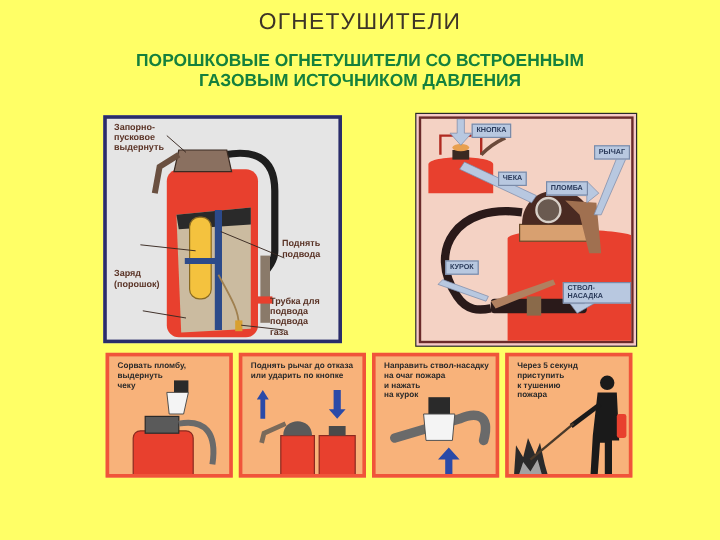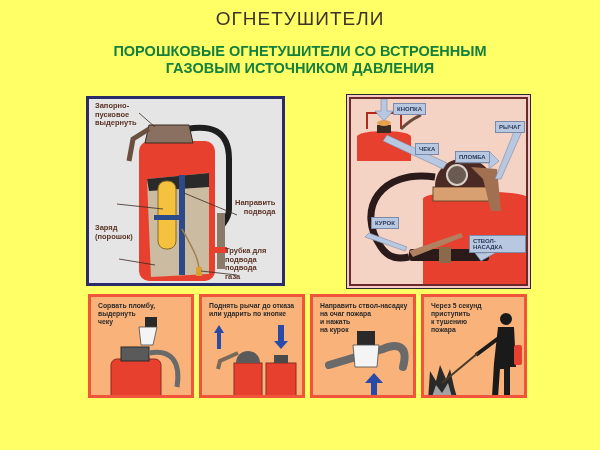--- a/index.html
+++ b/index.html
@@ -95,21 +95,21 @@
   <div class="lbl" style="left:6px;top:3px;">
     <div>Запорно-</div>
     <div>пусковое</div>
     <div>выдернуть</div>
   </div>
   <div class="lbl" style="left:6px;top:125px;">
     <div>Заряд</div>
     <div>(порошок)</div>
   </div>
   <div class="lbl" style="left:146px;top:100px;text-align:right;">
-    <div>Направить</div>
+    <div>Поднять</div>
     <div>подвода</div>
   </div>
   <div class="lbl" style="left:136px;top:148px;text-align:left;">
     <div>Трубка для</div>
     <div>подвода</div>
     <div>подвода</div>
     <div>газа</div>
   </div>
 </div>
 

